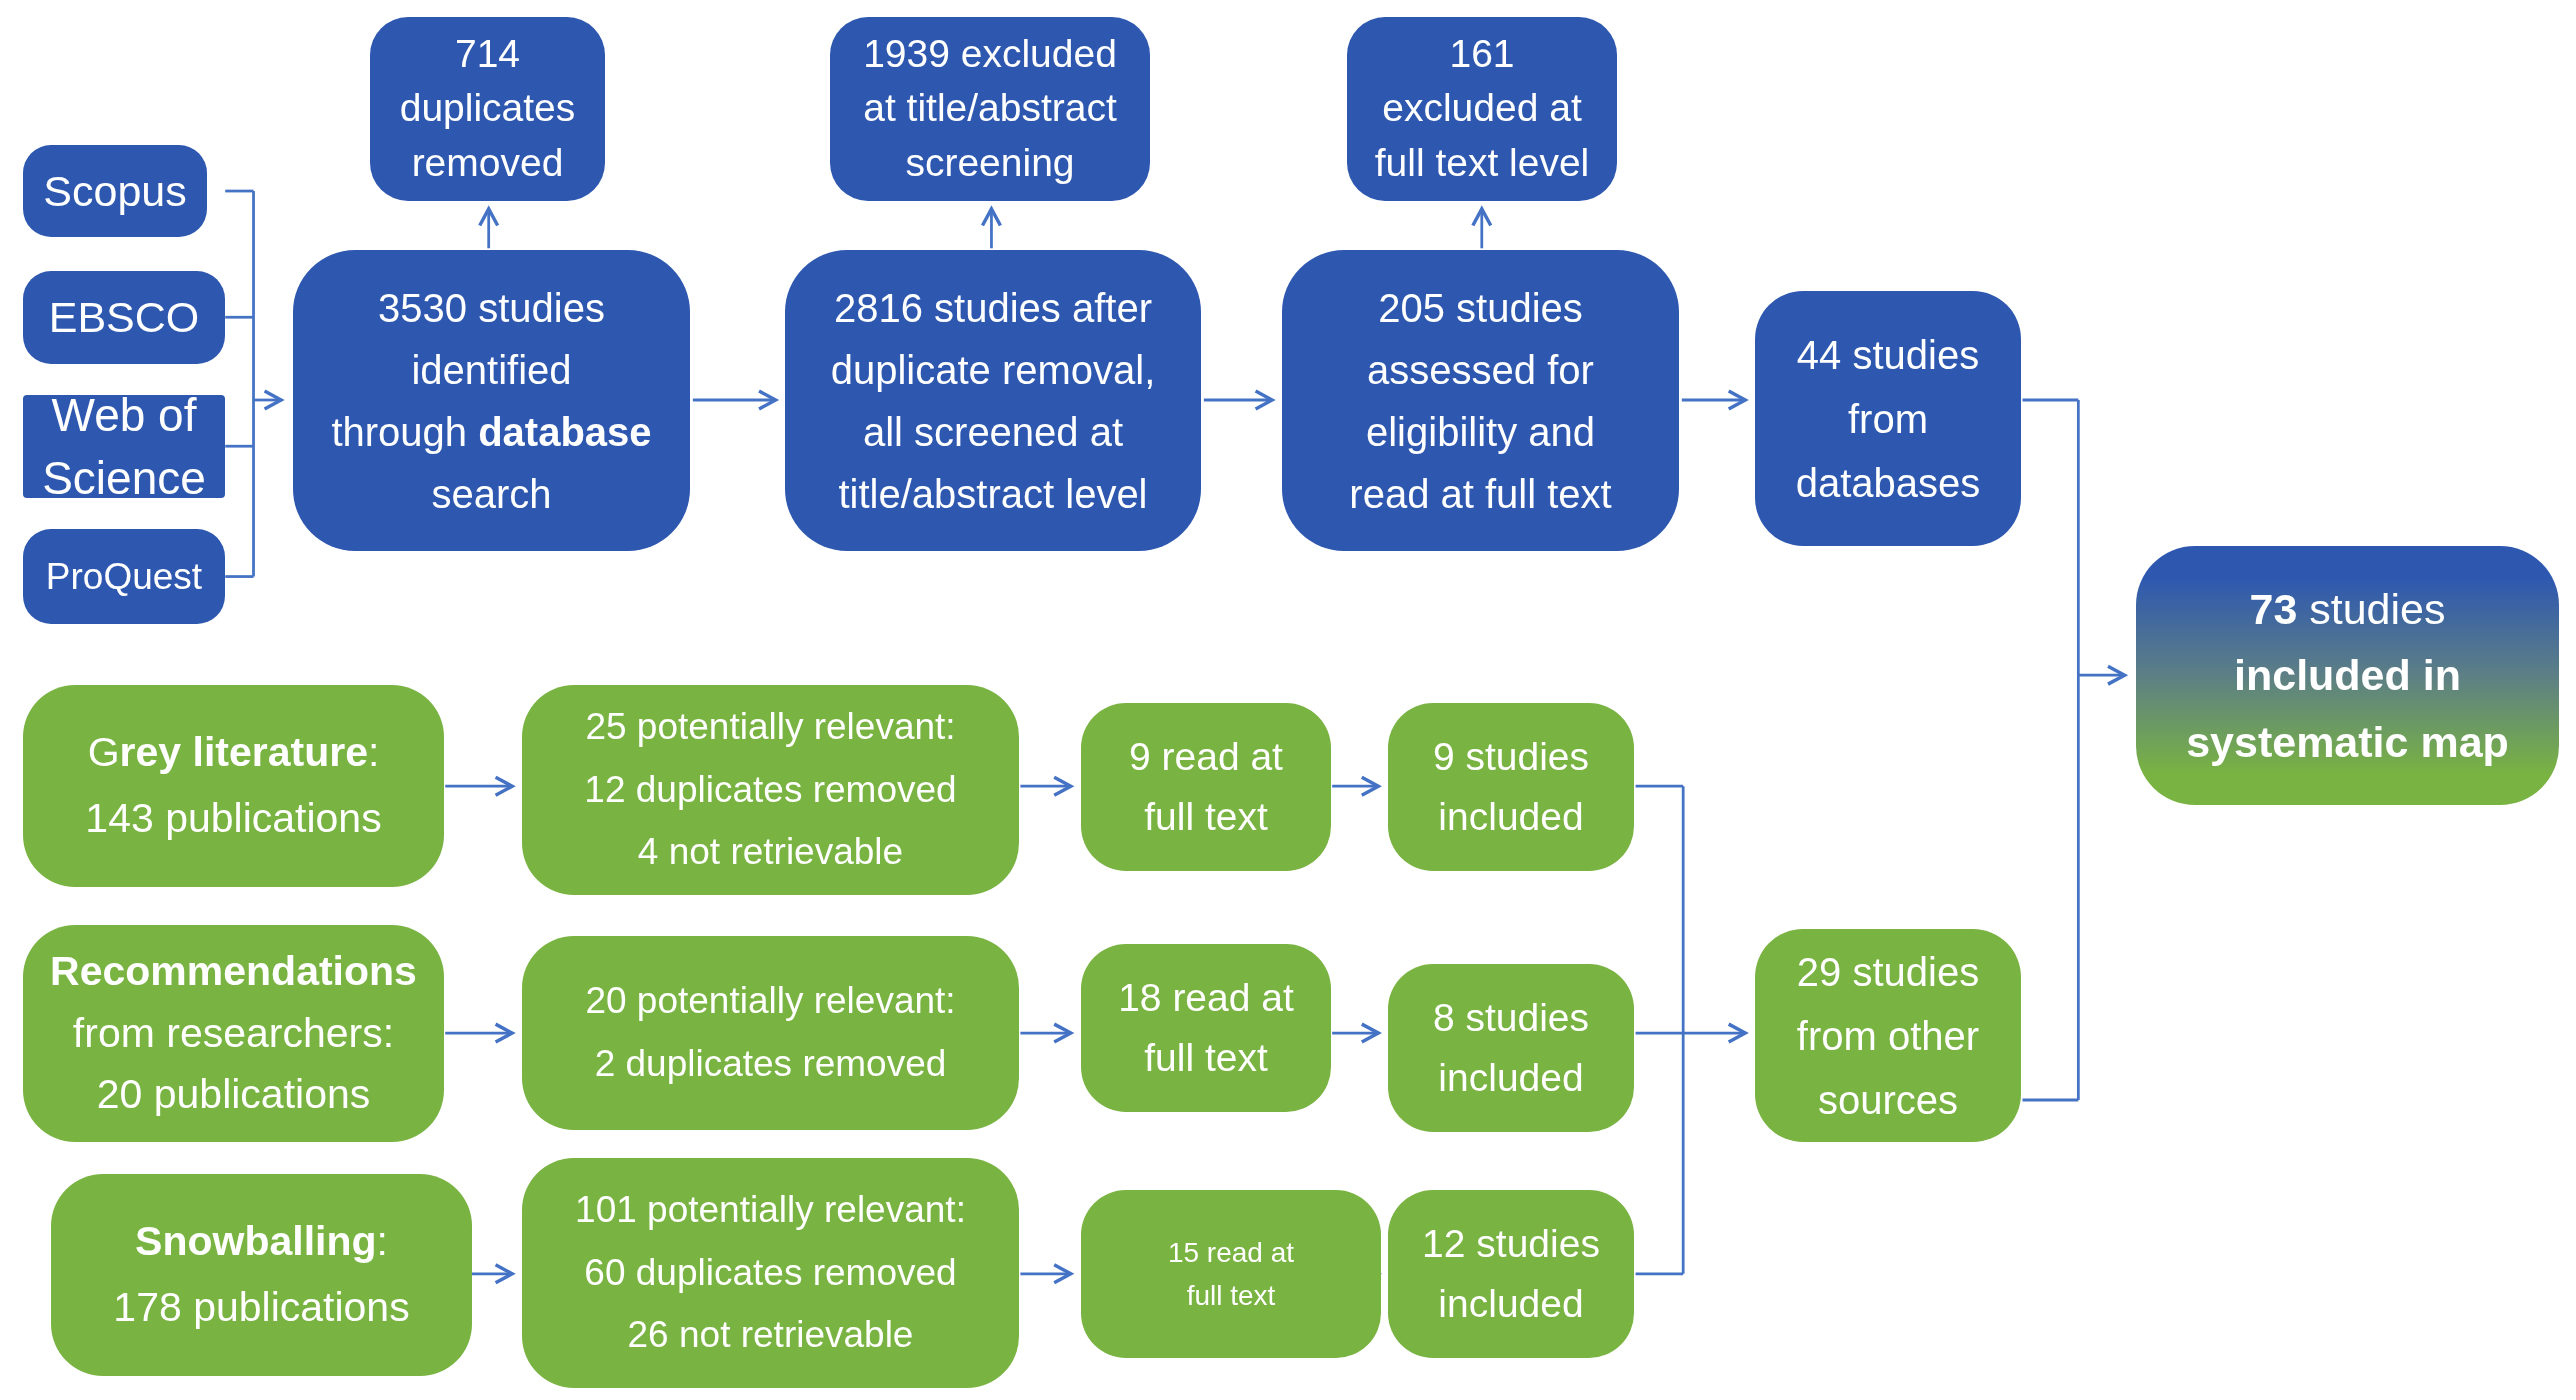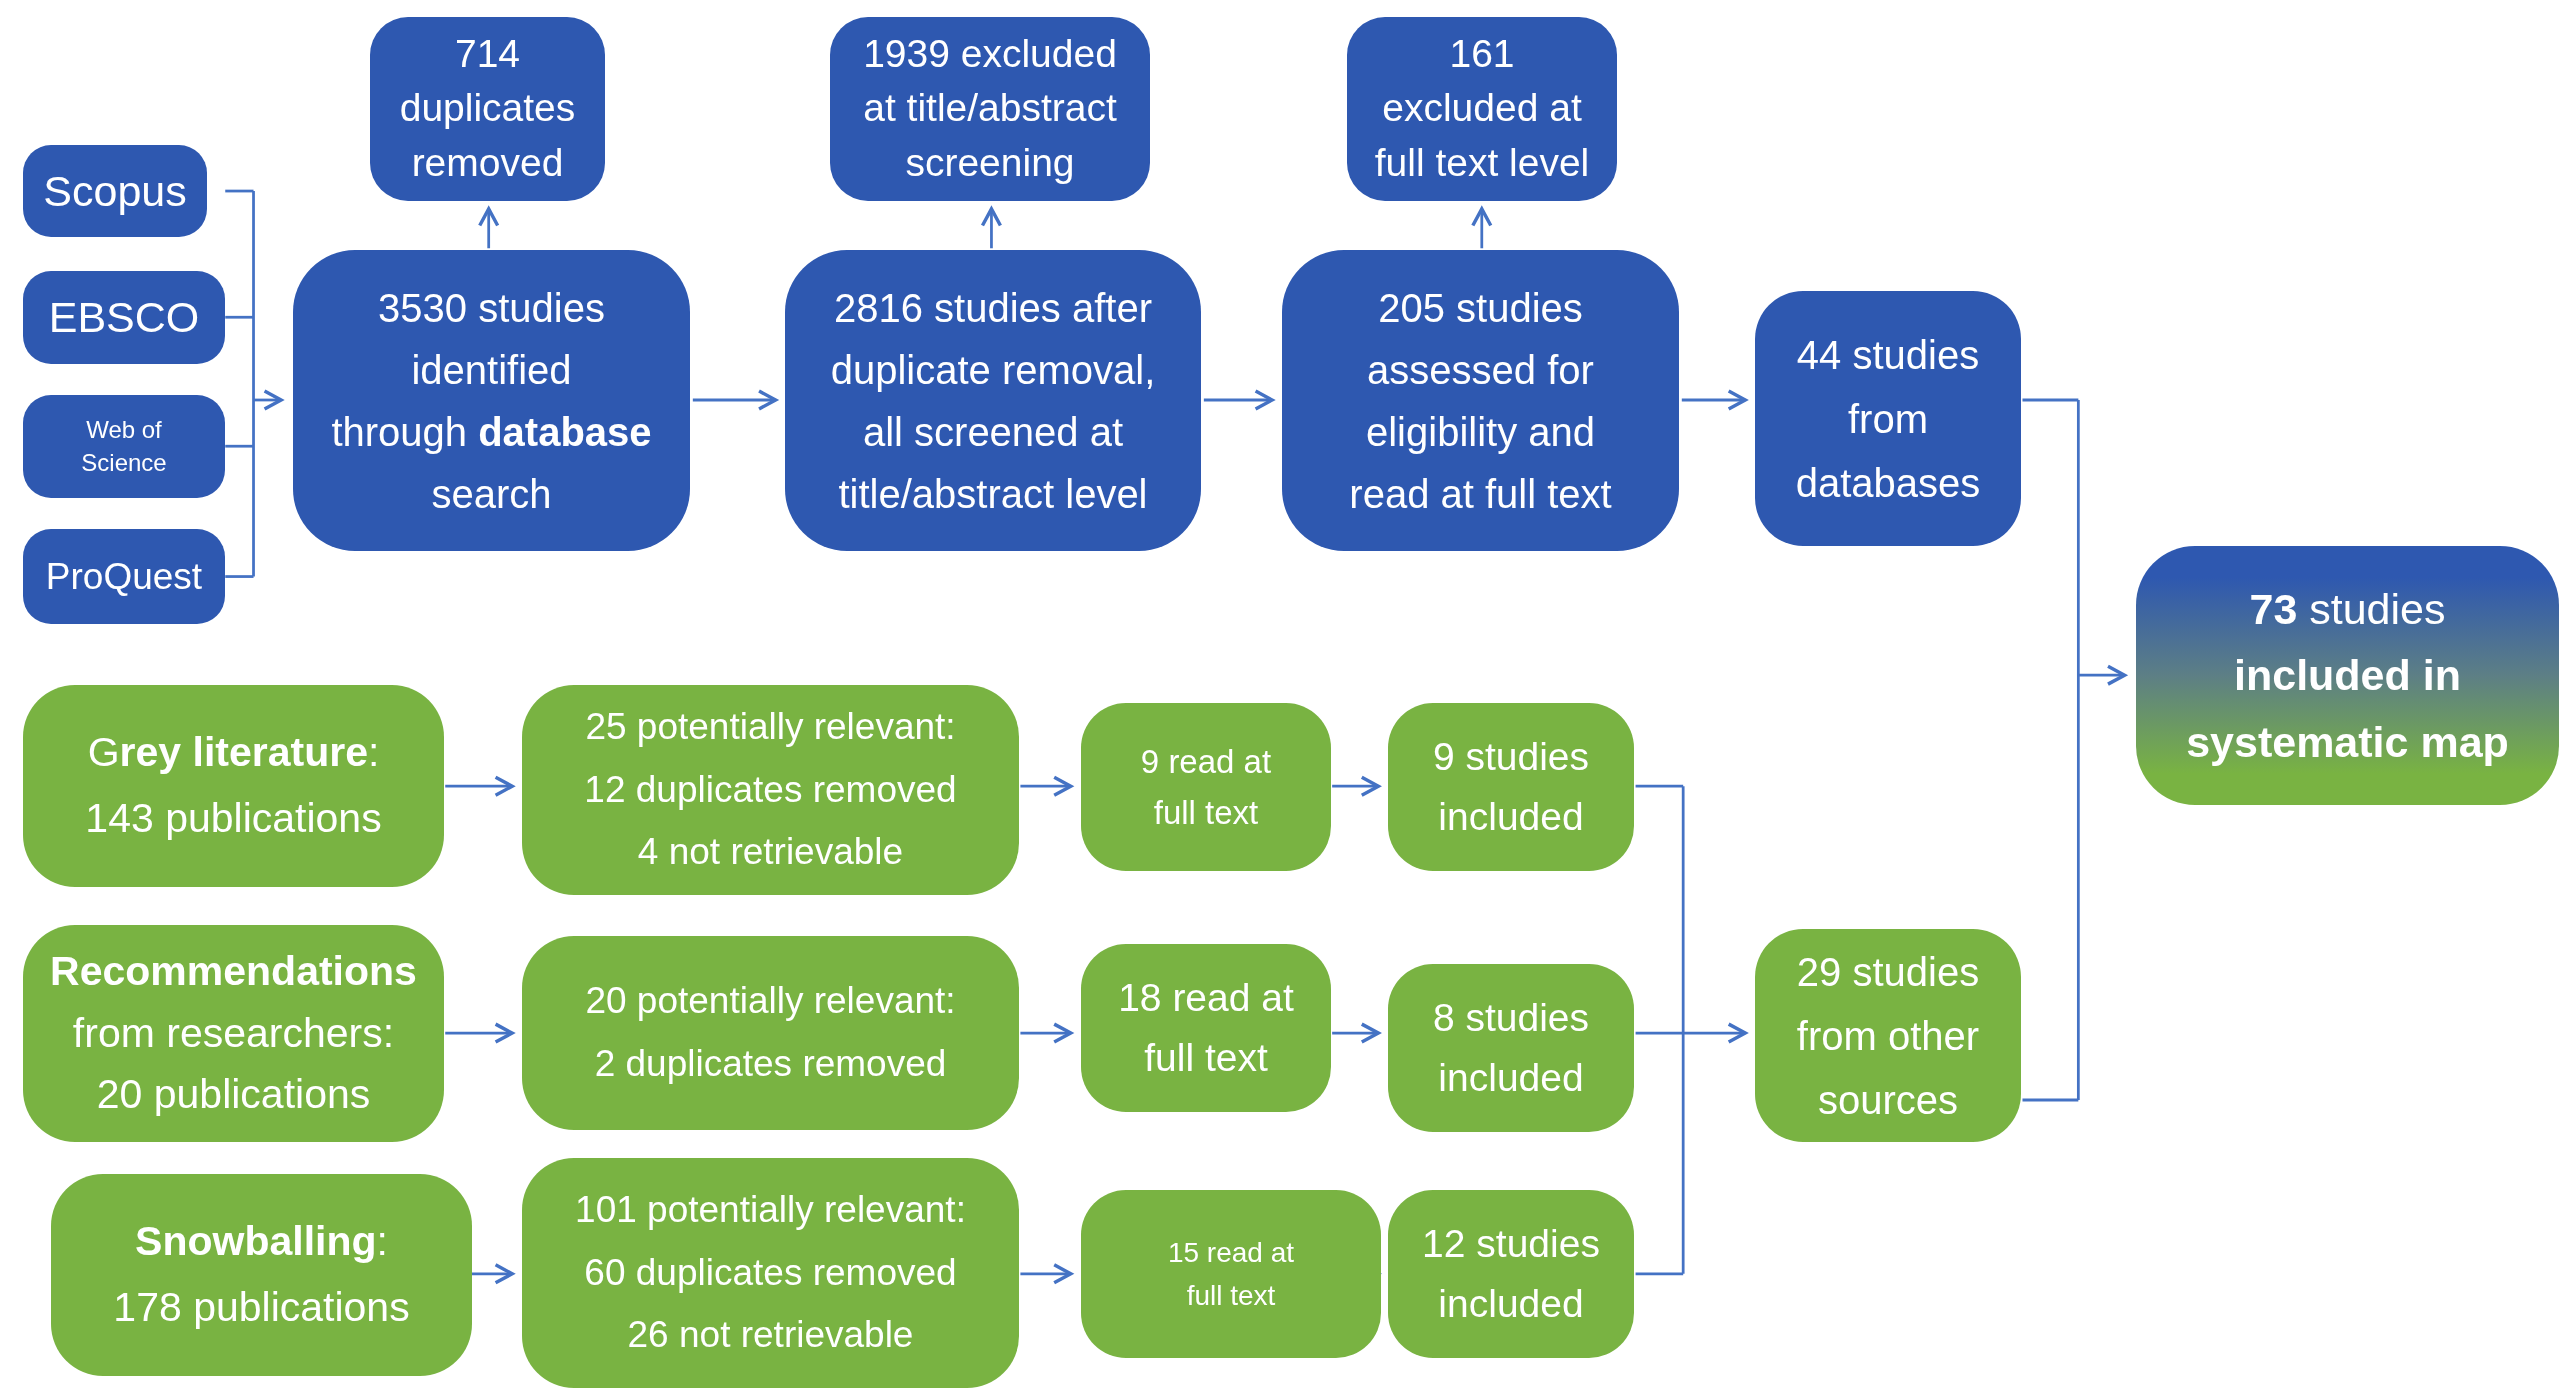--- a/index.html
+++ b/index.html
@@ -20,39 +20,39 @@
   }
   .blue{background:var(--blue);border-radius:48px;}
   .green{background:var(--green);border-radius:48px;}
   .grad{background:linear-gradient(180deg, var(--blue) 12%, #5d7f85 50%, var(--green) 88%);border-radius:48px;}
   .b{font-weight:bold;}
   .tl{white-space:nowrap;}
 
   
   #scopus   {left:23px;  top:145px; width:184px; height:92px; font-size:43px; border-radius:28px;}
   #ebsco    {left:23px;  top:271px; width:202px; height:93px; font-size:43px; border-radius:28px;}
-  #wos      {left:23px;  top:395px; width:202px; height:103px; font-size:24px; line-height:1.35; border-radius:28px;}
+  #wos      {left:23px;  top:395px; width:202px; height:103px; font-size:46px; line-height:1.35; border-radius:4px;}
   #proquest {left:23px;  top:529px; width:202px; height:95px; font-size:37px; border-radius:28px;}
 
   
   #n714  {left:370px;  top:16.6px; width:235px; height:184px; font-size:39px; line-height:1.4; border-radius:38px;}
   #n2611 {left:830px; top:16.6px; width:320px; height:184px; font-size:39px; line-height:1.4; border-radius:38px;}
   #n161  {left:1347px; top:16.6px; width:270px; height:184px; font-size:39px; line-height:1.4; border-radius:38px;}
 
   
   #n3530 {left:293px;  top:250px; width:397px; height:301px; font-size:40px; line-height:1.55; border-radius:62px;}
   #n2816 {left:785px; top:250px; width:416px; height:301px; font-size:40px; line-height:1.55; border-radius:62px;}
   #n205  {left:1282px; top:250px; width:397px; height:301px; font-size:40px; line-height:1.55; border-radius:62px;}
   #n44   {left:1755px; top:291px; width:266px; height:255px; font-size:40px; line-height:1.6;  border-radius:48px;}
   #n73   {left:2136px; top:546px; width:423px; height:259px; font-size:43px; line-height:1.55; border-radius:59px;}
 
   
   #grey   {left:23px;   top:685px;  width:421px; height:202px; font-size:41px; line-height:1.6;  border-radius:52px;}
   #g25    {left:522px;  top:685px;  width:497px; height:210px; font-size:37px; line-height:1.7;  border-radius:52px;}
-  #g9read {left:1081px; top:703px; width:250px; height:168px; font-size:33px; line-height:1.55; border-radius:45px;}
+  #g9read {left:1081px; top:703px; width:250px; height:168px; font-size:39px; line-height:1.55; border-radius:45px;}
   #g9inc  {left:1388px; top:703px; width:246px; height:168px; font-size:39px; line-height:1.55; border-radius:45px;}
 
   #rec    {left:23px;   top:925px; width:421px; height:217px; font-size:41px; line-height:1.5;  border-radius:52px;}
   #g20    {left:522px;  top:936px; width:497px; height:194px; font-size:37px; line-height:1.7;  border-radius:52px;}
   #g18    {left:1081px; top:944px; width:250px; height:168px; font-size:39px; line-height:1.55; border-radius:45px;}
   #g8     {left:1388px; top:944px; width:246px; height:168px; font-size:39px; line-height:1.55; border-radius:45px;margin-top:20px;}
   #n29    {left:1755px; top:929px; width:266px; height:213px; font-size:40px; line-height:1.6;  border-radius:48px;}
 
   #snow   {left:23px;   top:1174px; width:421px; height:202px; font-size:41px; line-height:1.6;  border-radius:52px;margin-left:28px;}
   #g101   {left:522px;  top:1158px; width:497px; height:230px; font-size:37px; line-height:1.7;  border-radius:52px;}

